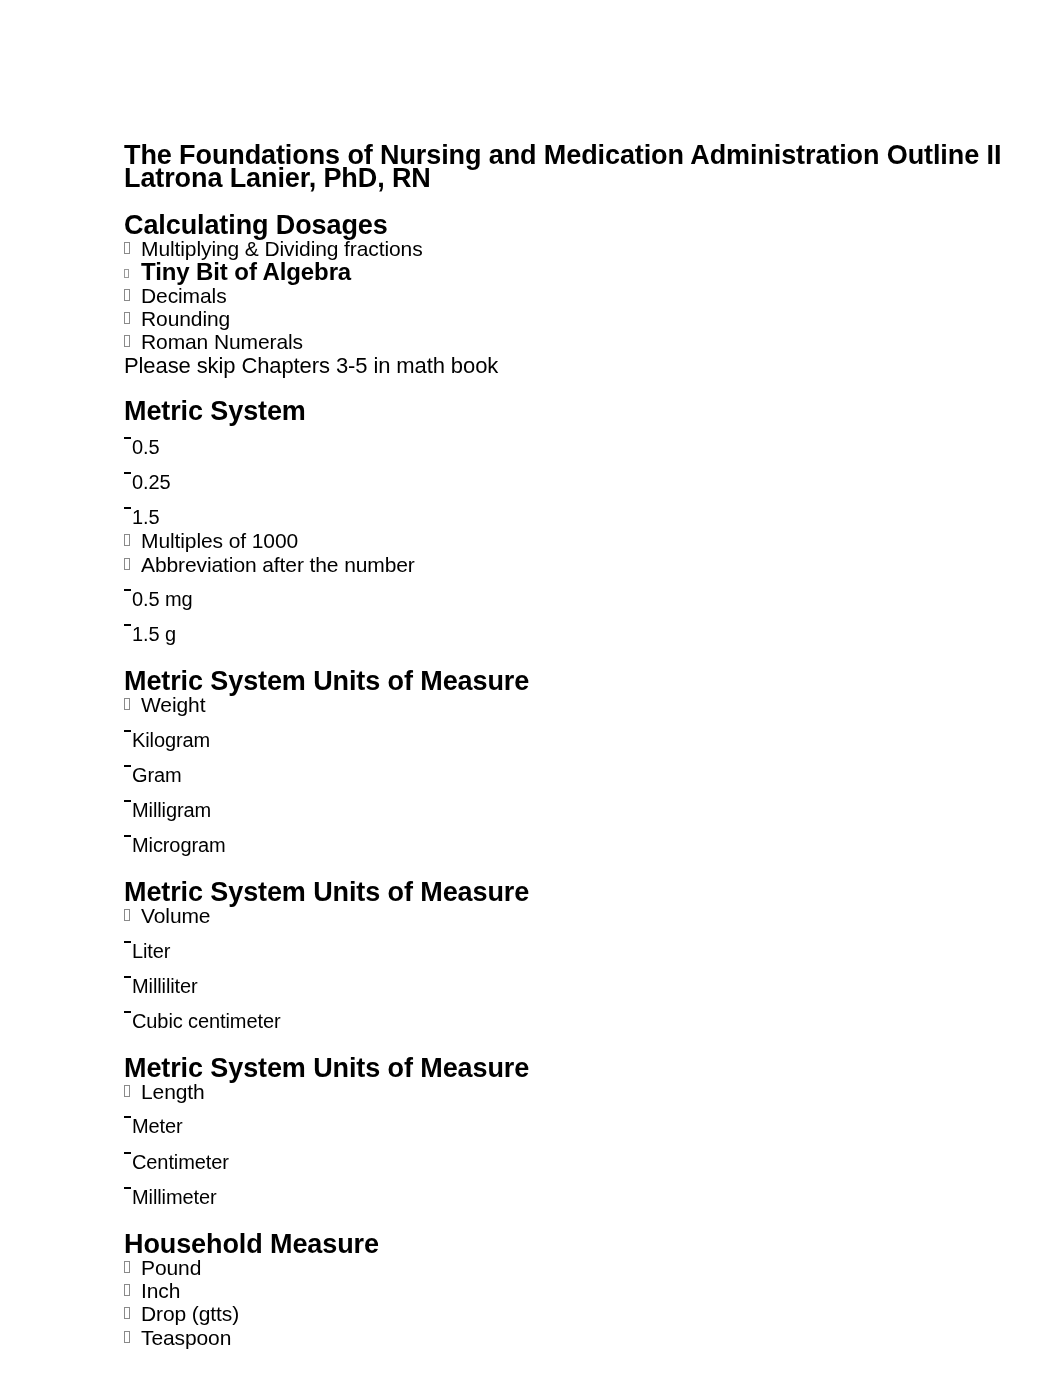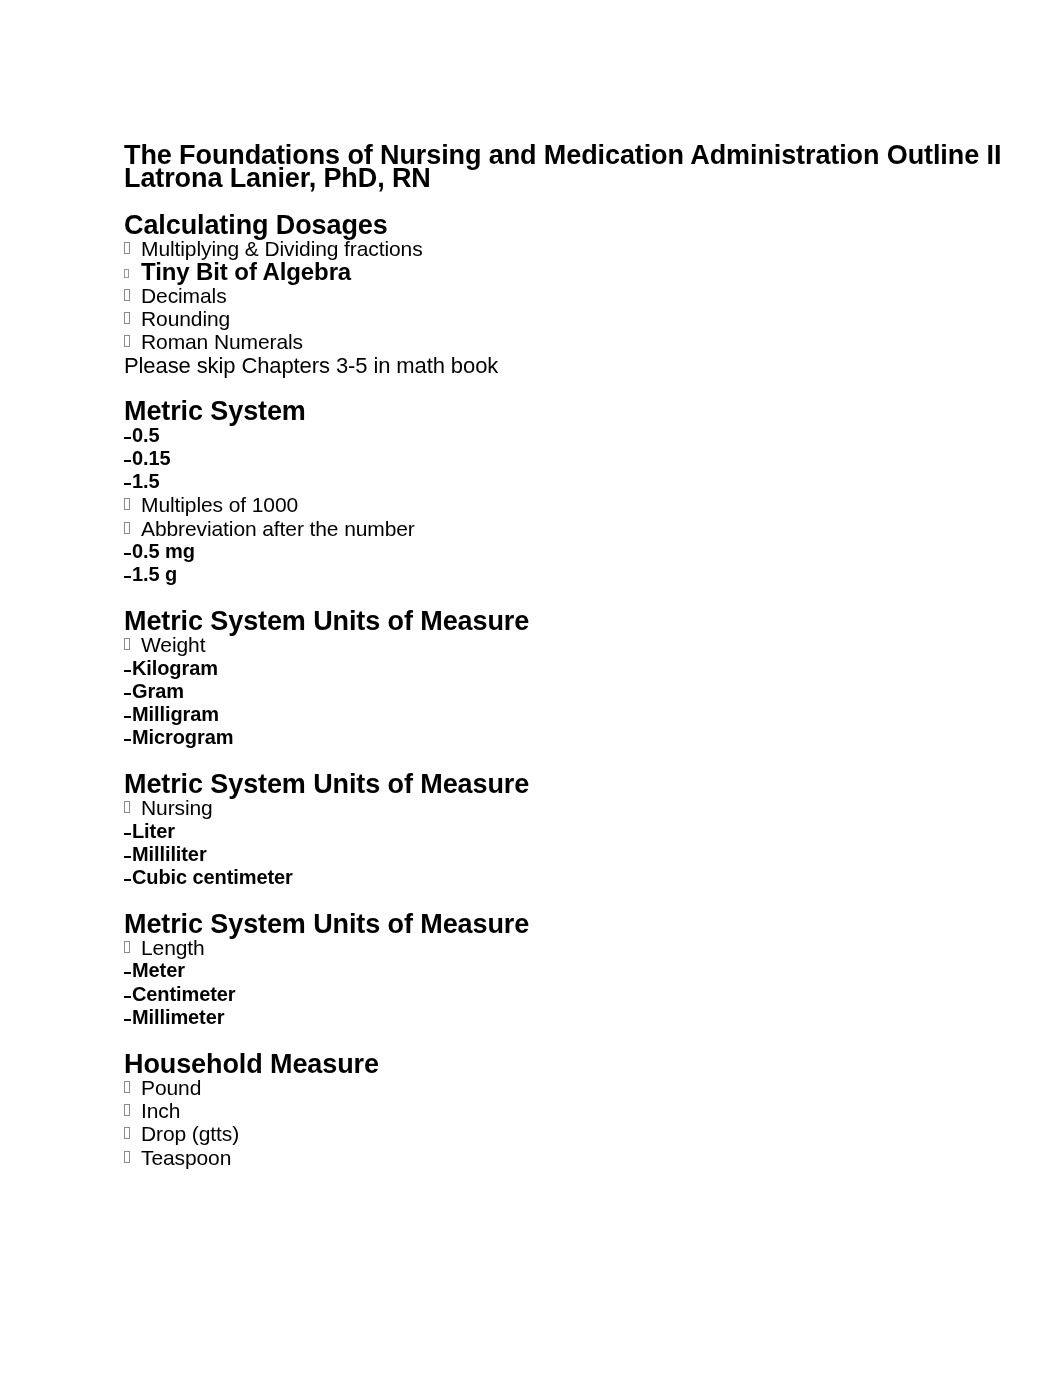--- a/index.html
+++ b/index.html
@@ -101,22 +101,23 @@
     font-weight: bold;
     font-size: 24px;
   }
   .bullet-row.bold-item .tofu {
     width: 5px;
     height: 9px;
     vertical-align: -2px;
     border-color: #9a9a9a;
   }
   .bullet-row.sub .bullet-text {
-    font-weight: bold;
+    font-weight: normal;
     font-size: 20px;
+    margin-top: 12px;
   }
 </style>
 </head>
 <body>
 
 <div class="page">
   <div class="doc-body">
 
     <div>
       <span class="line heading">The Foundations of Nursing and Medication Administration Outline II</span>
@@ -148,21 +149,21 @@
         </div>
         <span class="line plain">Please skip Chapters 3-5 in math book</span>
         <span class="spacer"></span>
         <span class="line heading">Metric System</span>
         <div class="bullet-row sub">
           <span class="bullet-mark"><span class="lowdash"></span></span>
           <span class="bullet-text">0.5</span>
         </div>
         <div class="bullet-row sub">
           <span class="bullet-mark"><span class="lowdash"></span></span>
-          <span class="bullet-text">0.15</span>
+          <span class="bullet-text">0.25</span>
         </div>
         <div class="bullet-row sub">
           <span class="bullet-mark"><span class="lowdash"></span></span>
           <span class="bullet-text">1.5</span>
         </div>
         <div class="bullet-row">
           <span class="bullet-mark"><span class="tofu"></span></span>
           <span class="bullet-text">Multiples of 1000</span>
         </div>
         <div class="bullet-row">
@@ -196,21 +197,21 @@
           <span class="bullet-text">Milligram</span>
         </div>
         <div class="bullet-row sub">
           <span class="bullet-mark"><span class="lowdash"></span></span>
           <span class="bullet-text">Microgram</span>
         </div>
         <span class="spacer"></span>
         <span class="line heading">Metric System Units of Measure</span>
         <div class="bullet-row">
           <span class="bullet-mark"><span class="tofu"></span></span>
-          <span class="bullet-text">Nursing</span>
+          <span class="bullet-text">Volume</span>
         </div>
         <div class="bullet-row sub">
           <span class="bullet-mark"><span class="lowdash"></span></span>
           <span class="bullet-text">Liter</span>
         </div>
         <div class="bullet-row sub">
           <span class="bullet-mark"><span class="lowdash"></span></span>
           <span class="bullet-text">Milliliter</span>
         </div>
         <div class="bullet-row sub">

